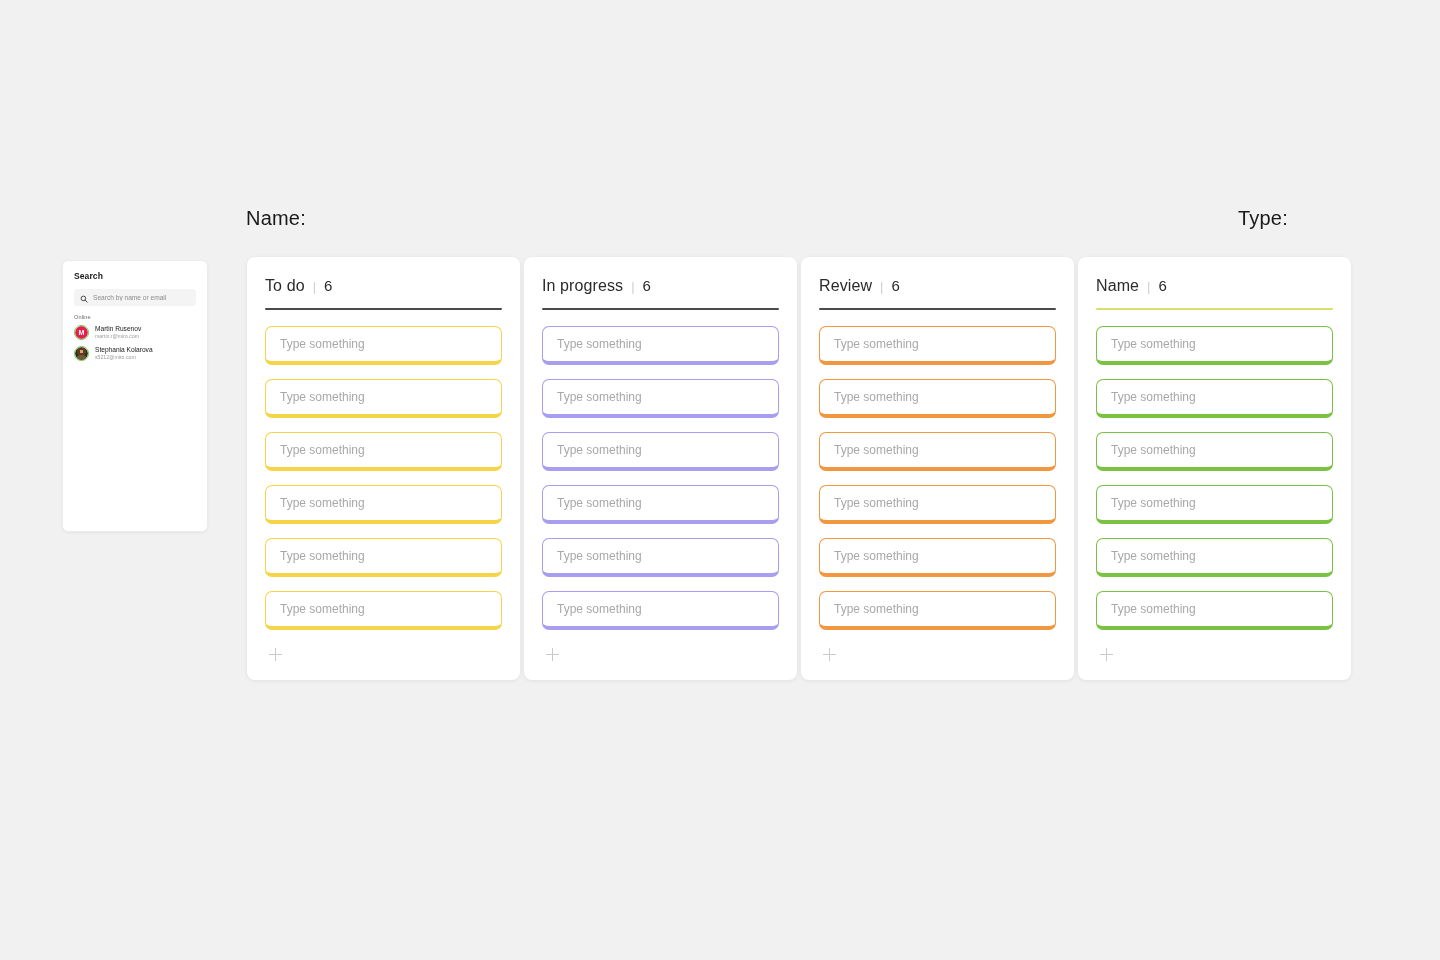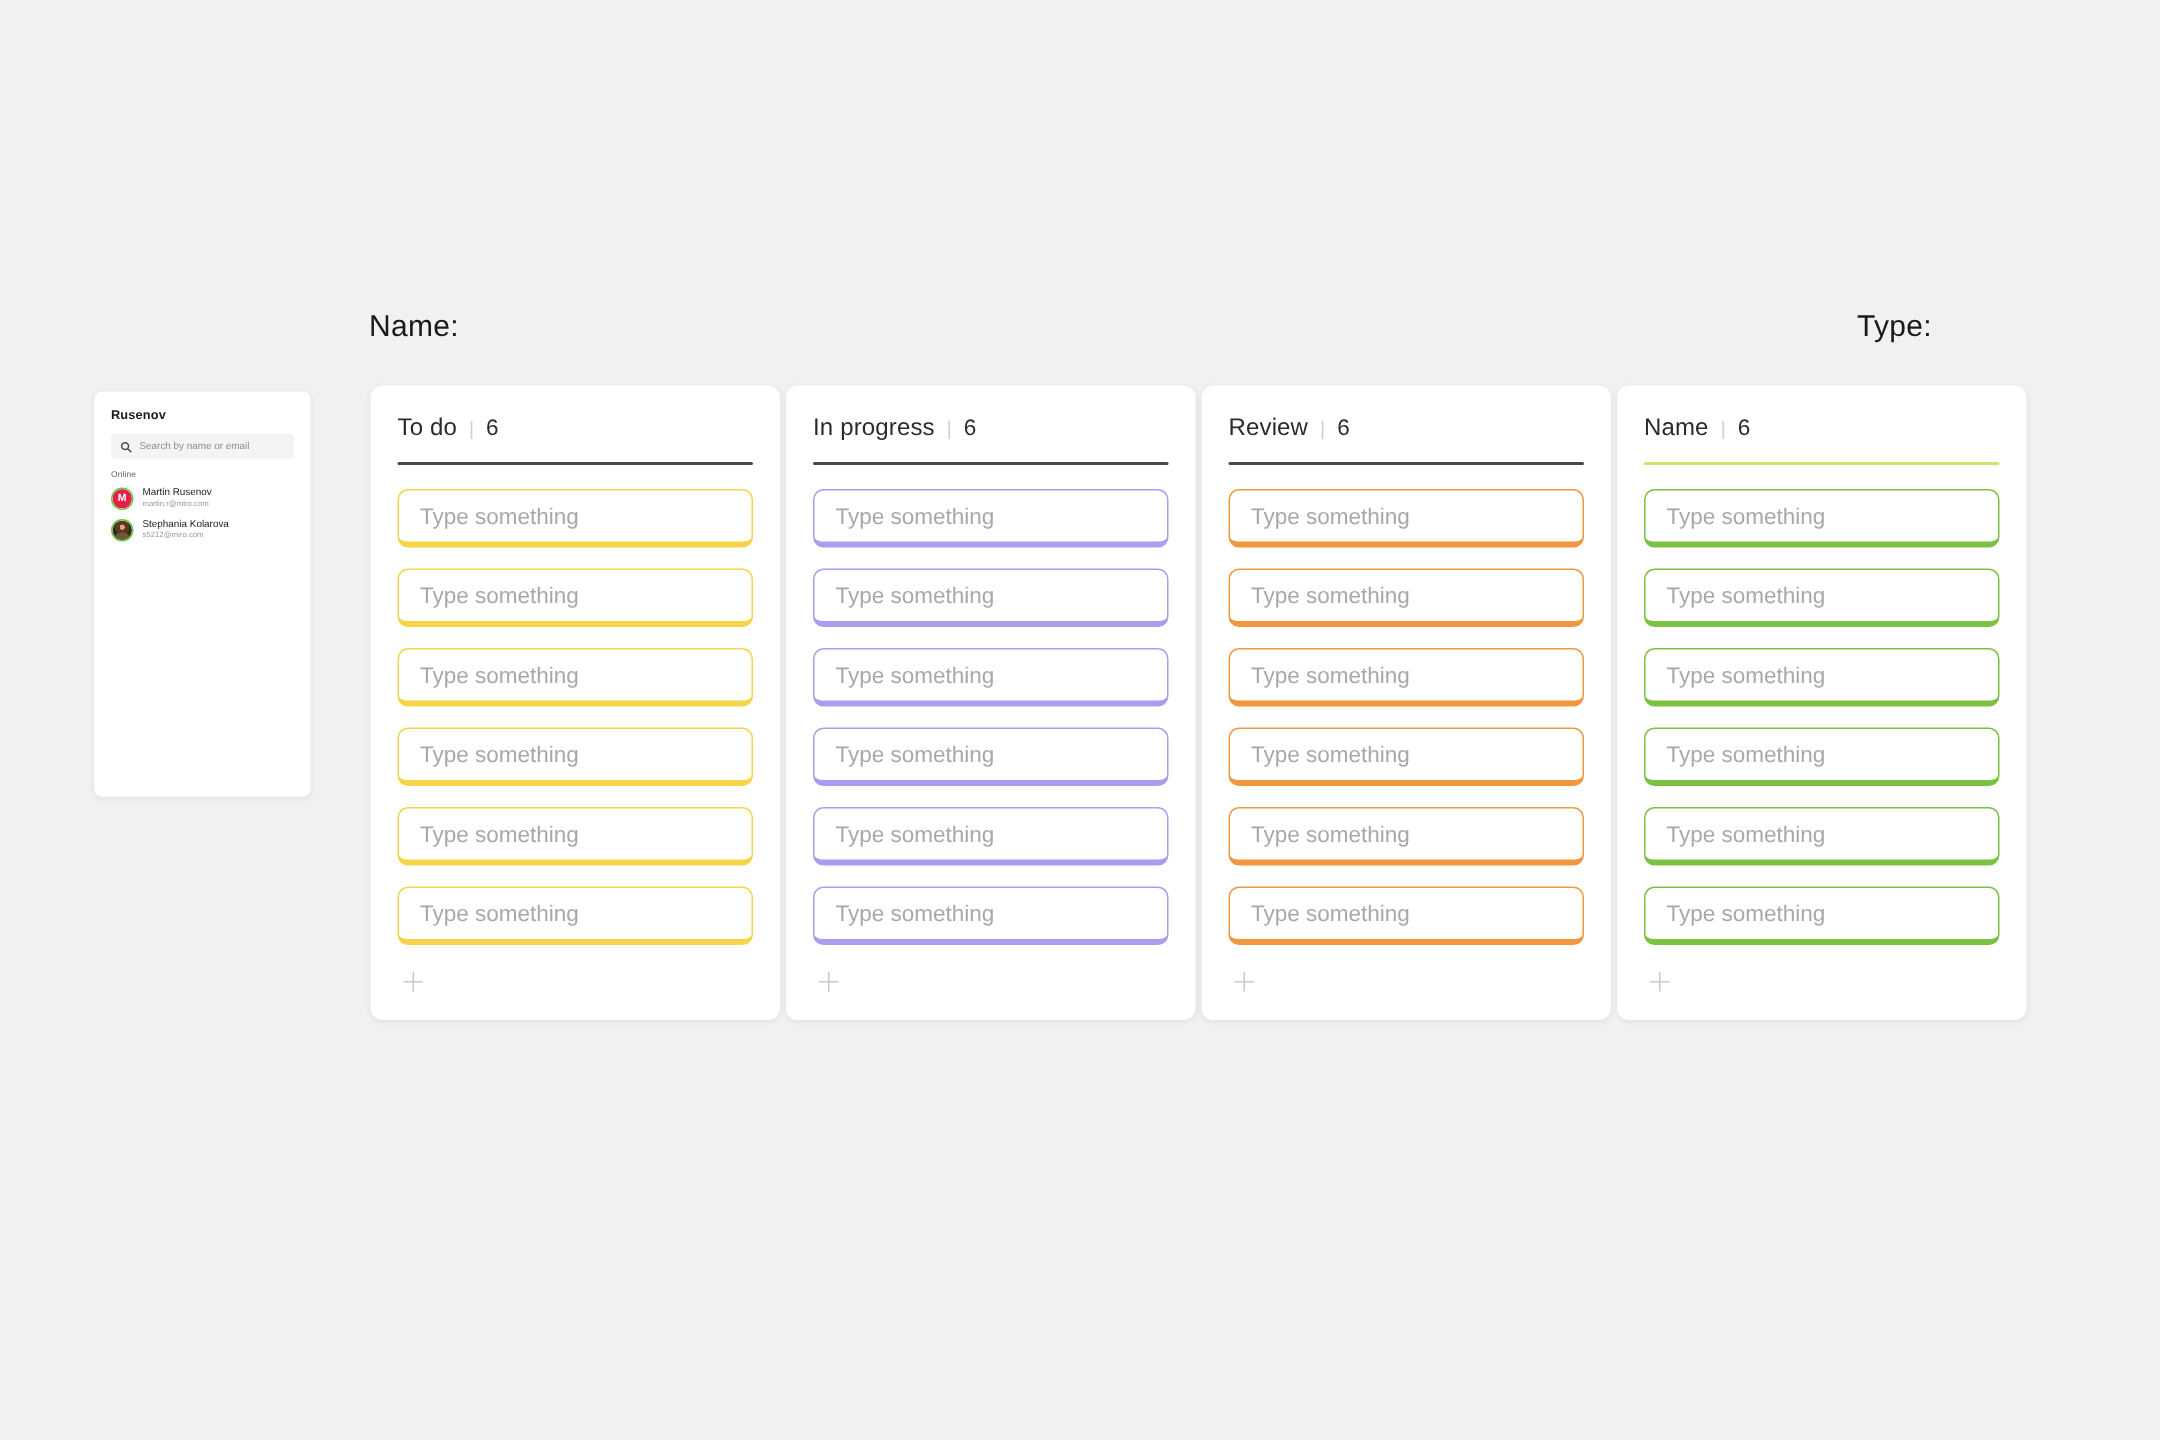--- a/index.html
+++ b/index.html
@@ -200,21 +200,21 @@
     align-items: center;
     padding: 0 14px;
     cursor: text;
   }
   .card-input {
     border: none;
     outline: none;
     background: transparent;
     width: 100%;
     font-family: "Liberation Sans", sans-serif;
-    font-size: 15px;
+    font-size: 12px;
     color: #3c3c3c;
     padding: 0;
   }
   .card-input::placeholder { color: #a8a8a8; }
 
   .add-row {
     margin-top: 14px;
     padding-left: 4px;
     height: 20px;
     display: flex;
@@ -240,21 +240,21 @@
 </head>
 <body>
 
 <div class="canvas">
 
   <div class="field-label" id="name-label">Name:</div>
 
   <div class="field-label" id="date-label">Type:</div>
 
   <div class="people-panel">
-    <div class="people-title">Rusenov</div>
+    <div class="people-title">Search</div>
 
     <div class="people-search">
       <span class="search-icon">
         <svg width="8" height="8" viewBox="0 0 16 16" fill="none" stroke="#4a4a4a" stroke-width="2">
           <circle cx="6.8" cy="6.8" r="4.6"></circle>
           <line x1="10.4" y1="10.4" x2="14.4" y2="14.4" stroke-linecap="round"></line>
         </svg>
       </span>
       <input class="people-search-input" type="text" placeholder="Search by name or email" style="">
     </div>

